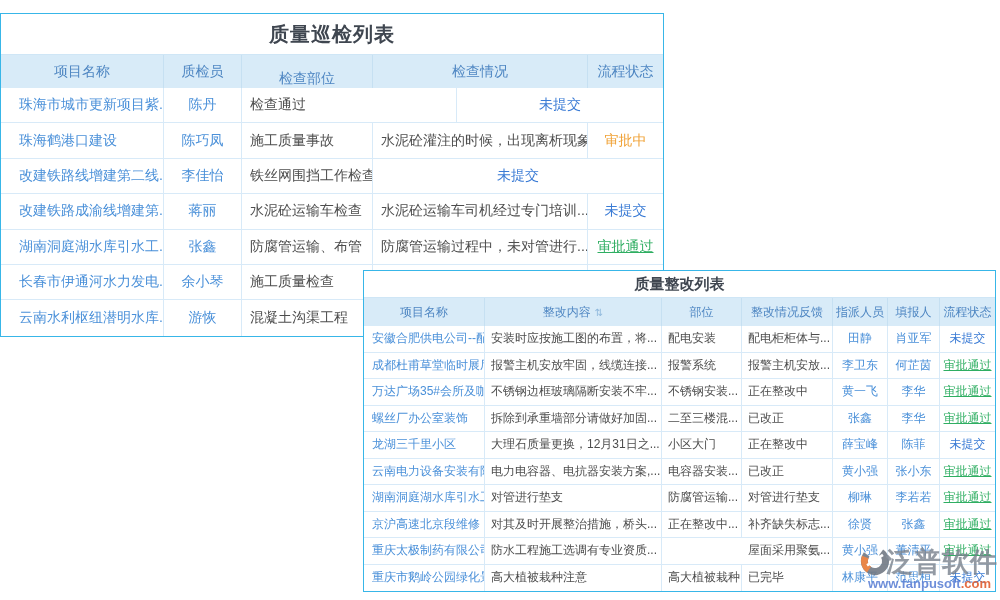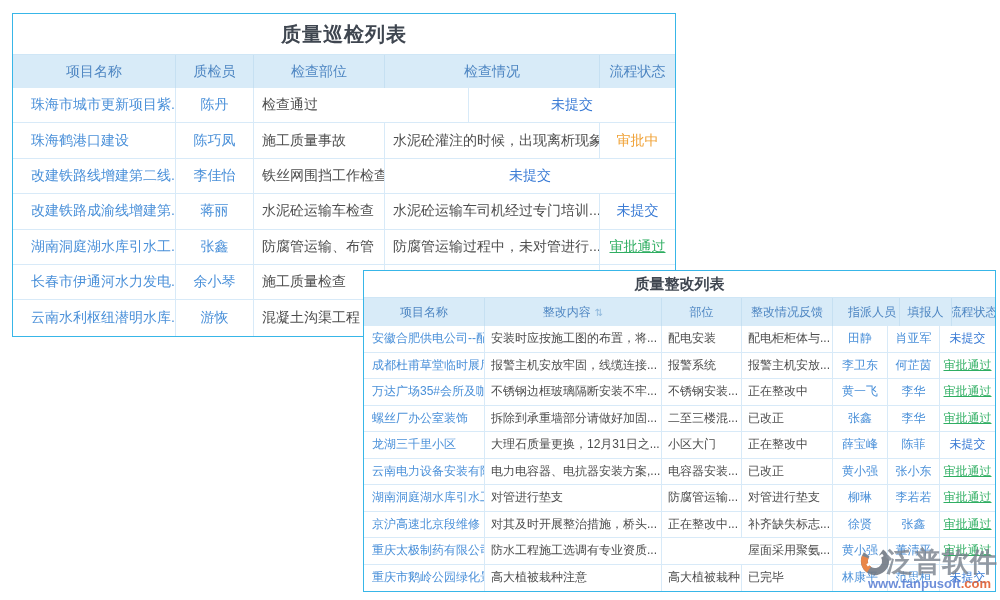--- a/index.html
+++ b/index.html
@@ -33,21 +33,21 @@
     padding:0 8px;color:#4d4d4d;flex-shrink:0;
   }
   .td:last-child{border-right:none;flex:1;}
   .align-center{justify-content:center;}
   .align-left{justify-content:flex-start;}
   .type-link,.type-person{color:#4a90d9;cursor:pointer;}
   .underline{text-decoration:underline;}
   .sort-icon{font-size:10px;margin-left:4px;color:#8fb8dc;cursor:pointer;}
 
   
-  .t1{left:12px;top:13px;width:664px;height:324px;}
+  .t1{left:0;top:13px;width:664px;height:324px;}
   .t1 .panel-title{height:41px;font-size:20px;letter-spacing:1px;}
   .t1 .thead{height:33px;font-size:14px;}
   .t1 .tr{height:35.4px;font-size:14px;}
   .t1 .td.col-project{padding-left:18px;}
 
   
   .t2{left:363px;top:270px;width:633px;height:322px;}
   .t2 .panel-title{height:27px;font-size:15px;}
   .t2 .thead{height:28px;font-size:12px;}
   .t2 .tr{height:26.5px;font-size:12px;}
@@ -76,21 +76,21 @@
 
 <div class="panel t1">
   <div class="panel-title">质量巡检列表</div>
   <div class="thead">
       <div class="th" style="width: 163px;">
         <span>项目名称</span>
       </div>
       <div class="th" style="width: 78px;">
         <span>质检员</span>
       </div>
-      <div class="th" style="width: 131px;">
+      <div class="th" style="width: 131px; align-items: flex-end;">
         <span>检查部位</span>
       </div>
       <div class="th" style="width: 215px;">
         <span>检查情况</span>
       </div>
       <div class="th" style="width: 74px;">
         <span>流程状态</span>
       </div>
     </div>
   <div class="tbody">
@@ -153,21 +153,21 @@
       <div class="th" style="width: 177px;">
         <span>整改内容</span>
         <span class="sort-icon">⇅</span>
       </div>
       <div class="th" style="width: 80px;">
         <span>部位</span>
       </div>
       <div class="th" style="width: 91px;">
         <span>整改情况反馈</span>
       </div>
-      <div class="th" style="width: 55px; margin-left: 12px;">
+      <div class="th" style="width: 55px;">
         <span>指派人员</span>
       </div>
       <div class="th" style="width: 52px;">
         <span>填报人</span>
       </div>
       <div class="th" style="width: 55px;">
         <span>流程状态</span>
       </div>
     </div>
   <div class="tbody">

